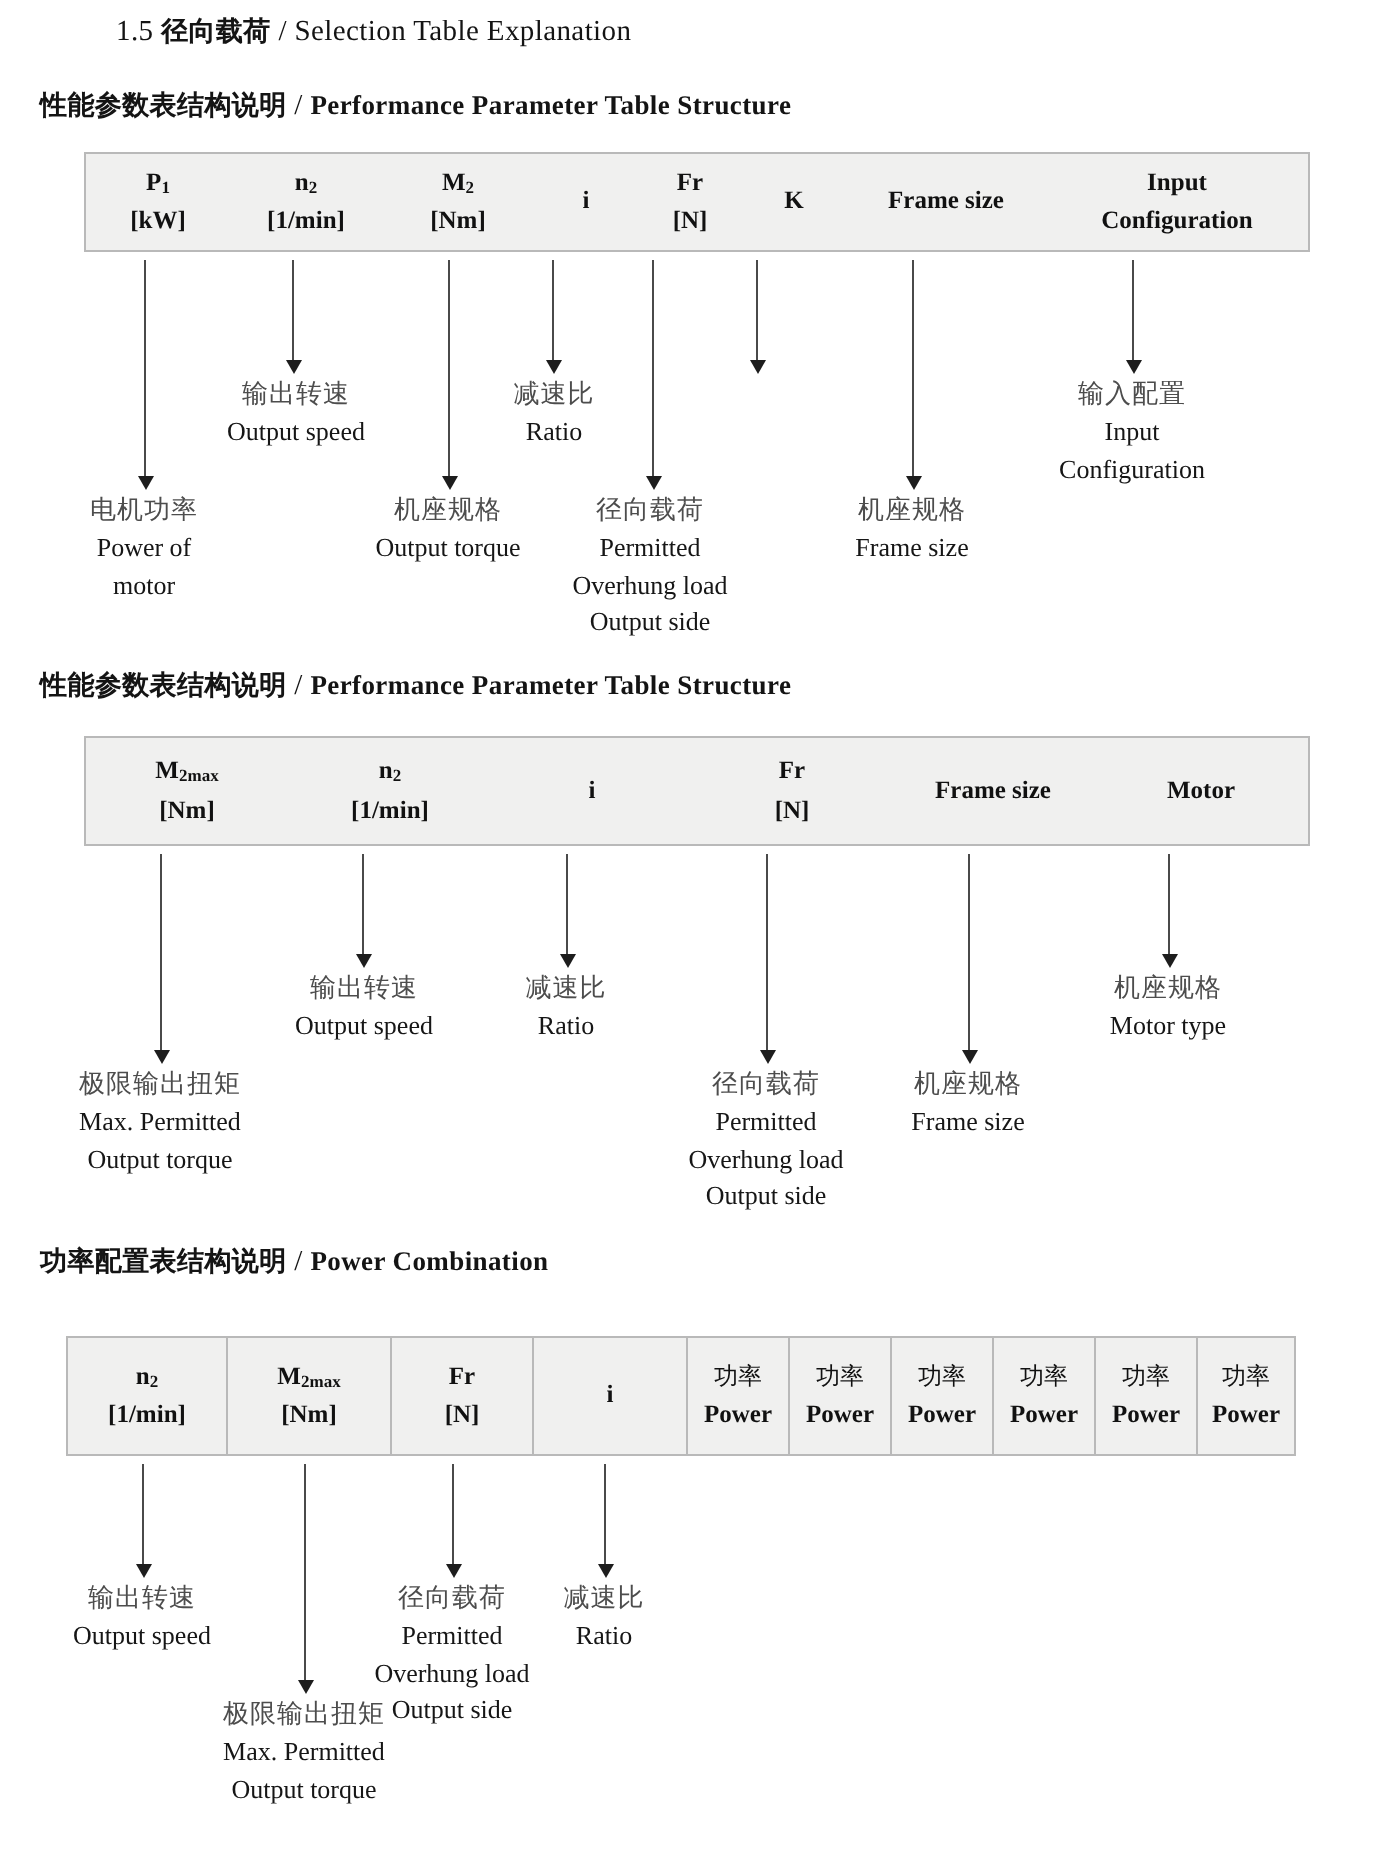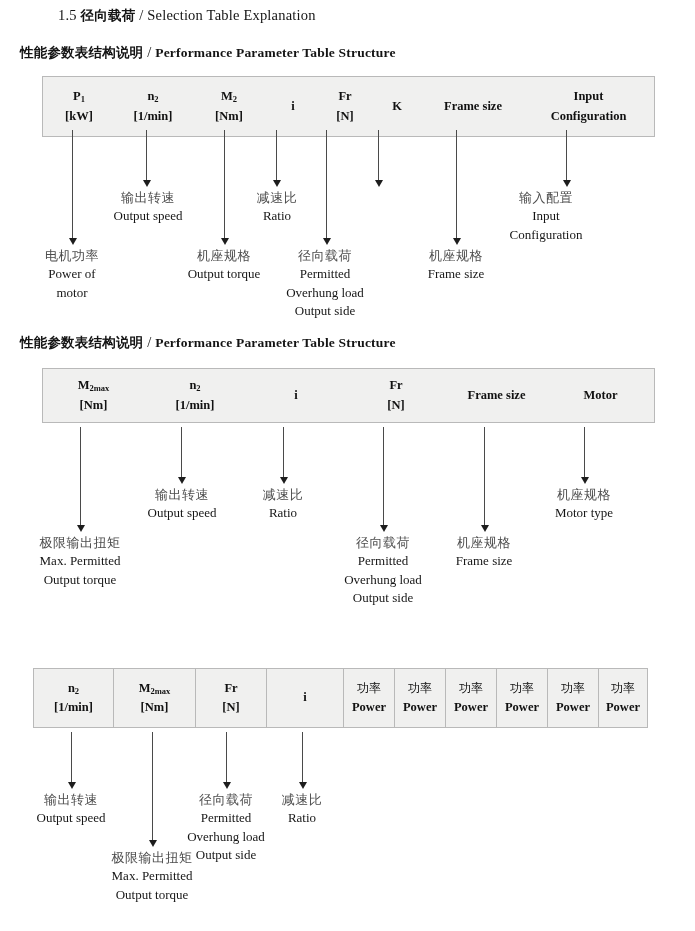--- a/index.html
+++ b/index.html
@@ -136,21 +136,21 @@
     <span class="sep">/</span>
     <span class="en">Selection Table Explanation</span>
   </div>
 
   <div class="sec-title" style="left:20px; top:44px;">
     <span class="cn">性能参数表结构说明</span>
     <span class="sep">/</span>
     <span class="en-b">Performance Parameter Table Structure</span>
   </div>
 
-  <div class="tbl" style="left:42px; top:76px; width:613px; height:61px;">
+  <div class="tbl" style="left:42px; top:76px; width:613px; height:50px;">
     <div class="tcell" style="width:72px;">
       <span class="l1"><span>P</span><span class="sub">1</span></span>
       <span class="l2">[kW]</span>
     </div>
     <div class="tcell" style="width:76px;">
       <span class="l1"><span>n</span><span class="sub">2</span></span>
       <span class="l2">[1/min]</span>
     </div>
     <div class="tcell" style="width:76px;">
       <span class="l1"><span>M</span><span class="sub">2</span></span>
@@ -228,21 +228,21 @@
   <div class="anno" style="left:325px; top:247px; transform:translateX(-50%);">
     <span class="cn">径向载荷</span>
     <span class="en">Permitted</span>
     <span class="en">Overhung load</span>
     <span class="en">Output side</span>
   </div>
   <div class="anno" style="left:456px; top:247px; transform:translateX(-50%);">
     <span class="cn">机座规格</span>
     <span class="en">Frame size</span>
   </div>
-  <div class="anno" style="left:546px; top:189px; transform:translateX(-50%);">
+  <div class="anno" style="left:566px; top:189px; transform:translateX(-50%);">
     <span class="cn">输入配置</span>
     <span class="en">Input</span>
     <span class="en">Configuration</span>
   </div>
 
   <div class="sec-title" style="left:20px; top:334px;">
     <span class="cn">性能参数表结构说明</span>
     <span class="sep">/</span>
     <span class="en-b">Performance Parameter Table Structure</span>
   </div>
@@ -317,20 +317,25 @@
   </div>
   <div class="anno" style="left:484px; top:534px; transform:translateX(-50%);">
     <span class="cn">机座规格</span>
     <span class="en">Frame size</span>
   </div>
   <div class="anno" style="left:584px; top:486px; transform:translateX(-50%);">
     <span class="cn">机座规格</span>
     <span class="en">Motor type</span>
   </div>
 
+  <div class="sec-title" style="left:20px; top:622px;">
+    <span class="cn">功率配置表结构说明</span>
+    <span class="sep">/</span>
+    <span class="en-b">Power Combination</span>
+  </div>
 
   <div class="tbl" style="left:33px; top:668px; width:615px; height:60px;">
     <div class="tcell" style="width:79px;">
       <span class="l1"><span>n</span><span class="sub">2</span></span>
       <span class="l2">[1/min]</span>
     </div>
     <div class="tcell div" style="width:82px;">
       <span class="l1"><span>M</span><span class="sub">2max</span></span>
       <span class="l2">[Nm]</span>
     </div>

